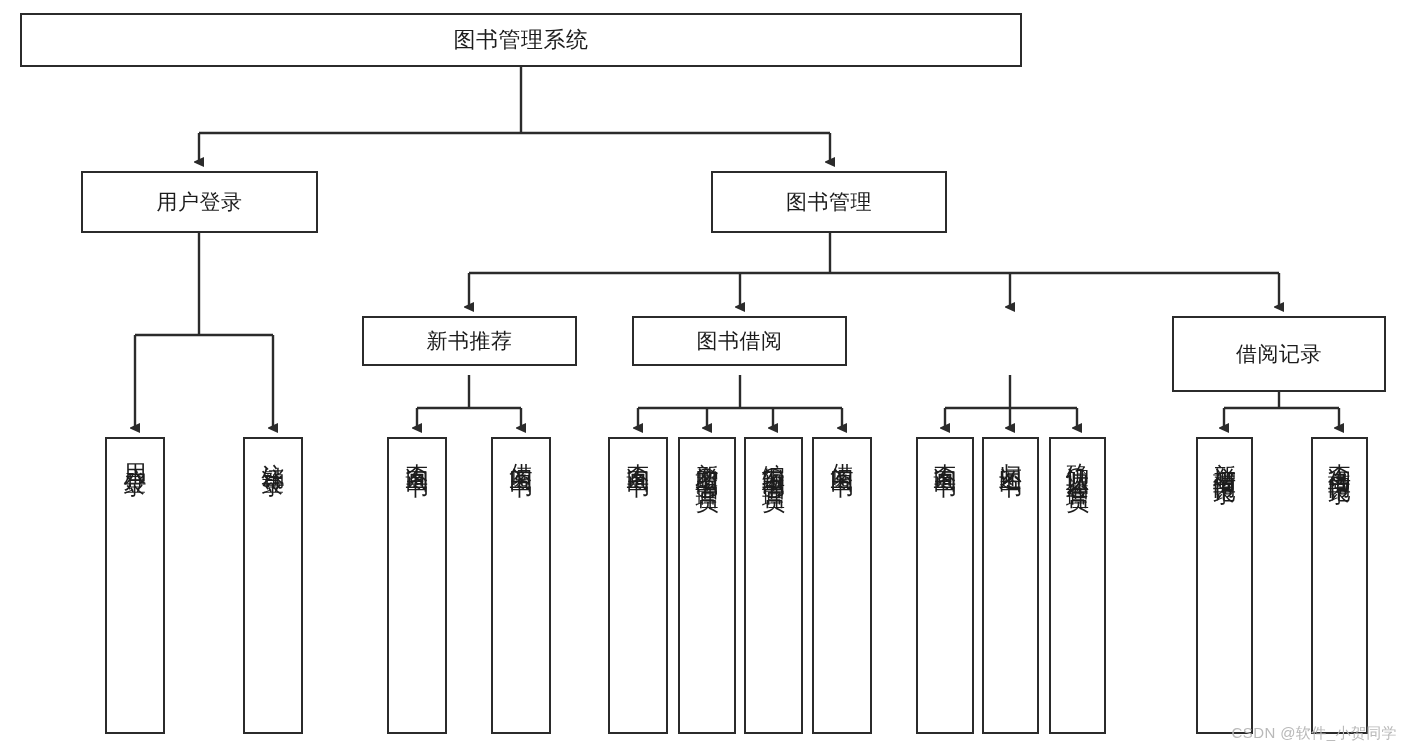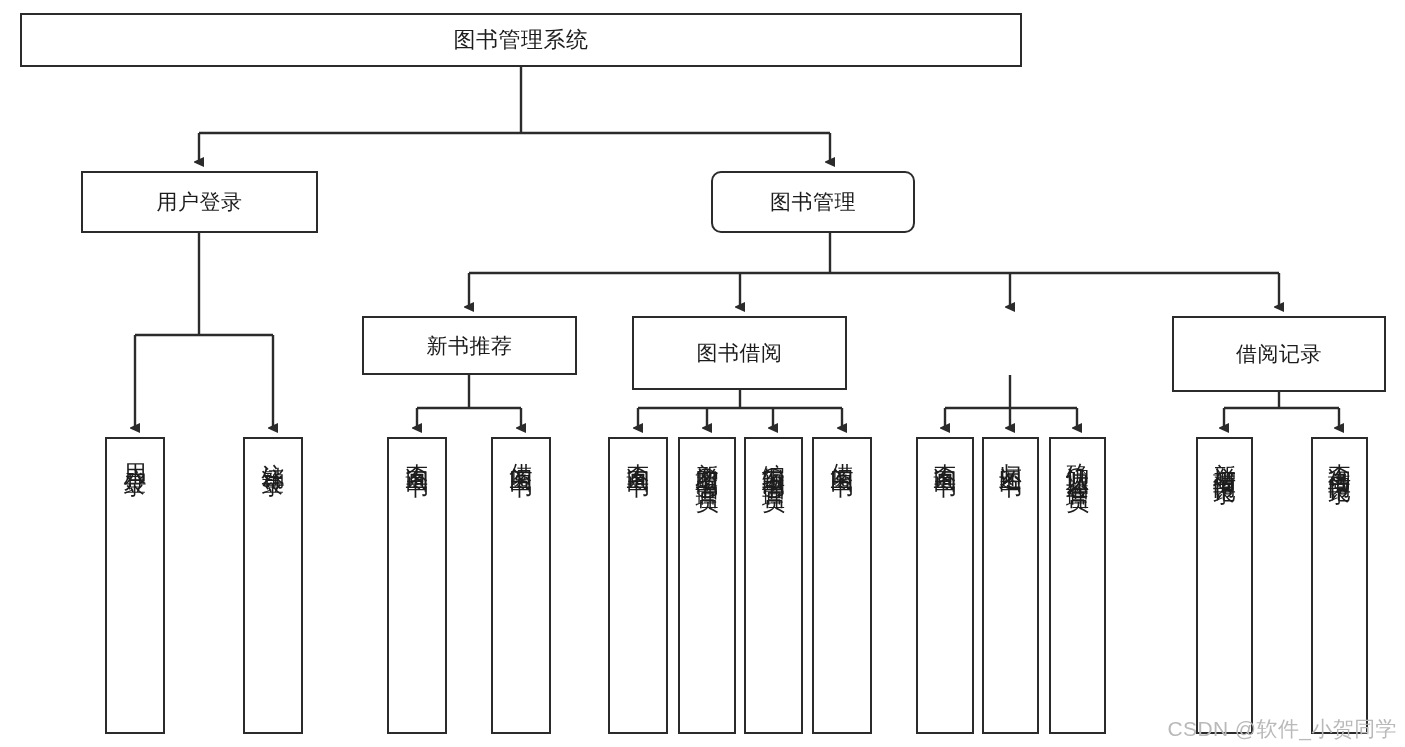--- a/index.html
+++ b/index.html
@@ -59,21 +59,21 @@
     writing-mode: vertical-rl;
     text-orientation: upright;
     font-size: 23px;
     letter-spacing: 4px;
     line-height: 1;
   }
   .watermark {
     position: absolute;
     right: 8px;
     bottom: 4px;
-    font-size: 21px;
+    font-size: 15px;
     color: #b9b9b9;
     letter-spacing: 0.4px;
     z-index: 5;
     white-space: nowrap;
   }
 </style>
 </head>
 <body>
 
 <div id="canvas">
@@ -133,29 +133,29 @@
   </svg>
 
   <div class="node root horiz" style="left:20px; top:13px; width:1002px; height:54px;">
     <span class="label">图书管理系统</span>
   </div>
 
   <div class="node horiz" style="left:81px; top:171px; width:237px; height:62px;">
     <span class="label">用户登录</span>
   </div>
 
-  <div class="node horiz" style="left:711px; top:171px; width:204px; height:62px;border-radius:10px;">
+  <div class="node horiz" style="left:711px; top:171px; width:236px; height:62px;">
     <span class="label">图书管理</span>
   </div>
 
-  <div class="node horiz" style="left:362px; top:316px; width:215px; height:59px;">
+  <div class="node horiz" style="left:362px; top:316px; width:215px; height:50px;">
     <span class="label">新书推荐</span>
   </div>
 
-  <div class="node horiz" style="left:632px; top:316px; width:215px; height:74px;">
+  <div class="node horiz" style="left:632px; top:316px; width:215px; height:50px;">
     <span class="label">图书借阅</span>
   </div>
 
 
   <div class="node horiz" style="left:1172px; top:316px; width:214px; height:76px;">
     <span class="label">借阅记录</span>
   </div>
 
   <div class="node vert" style="left:105px; top:437px; width:60px; height:297px;">
     <span class="label">用户登录</span>

